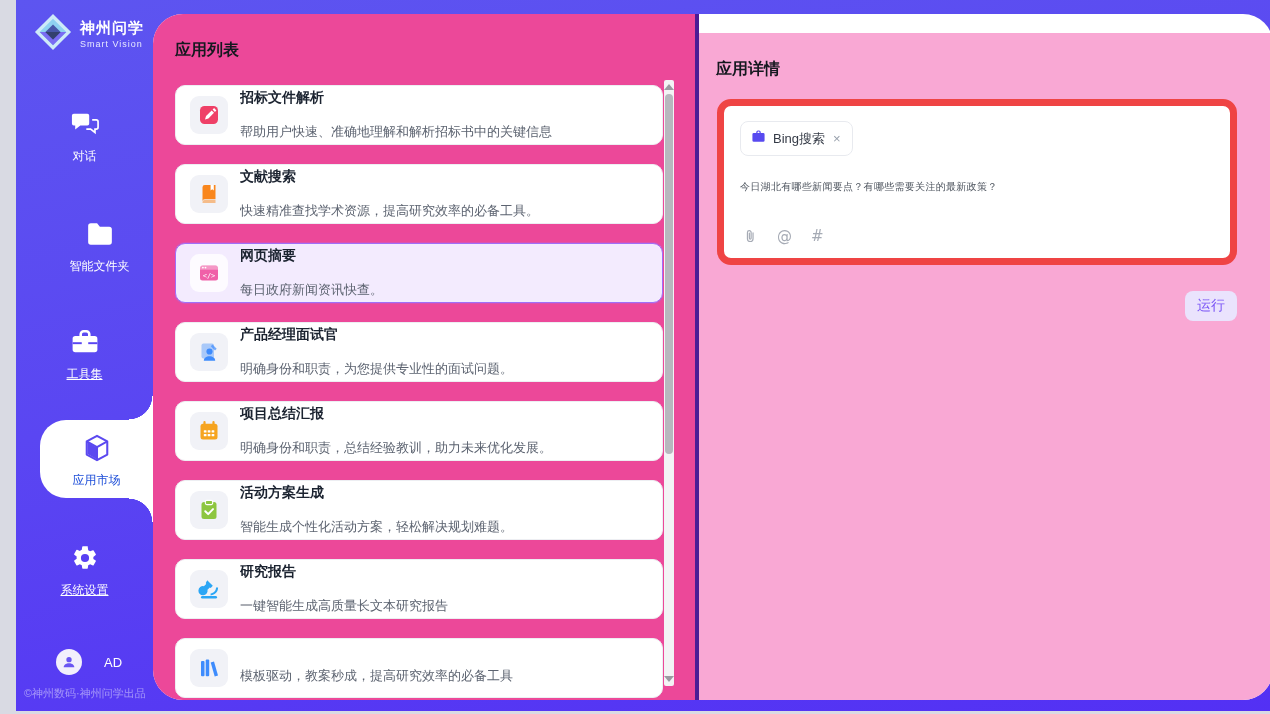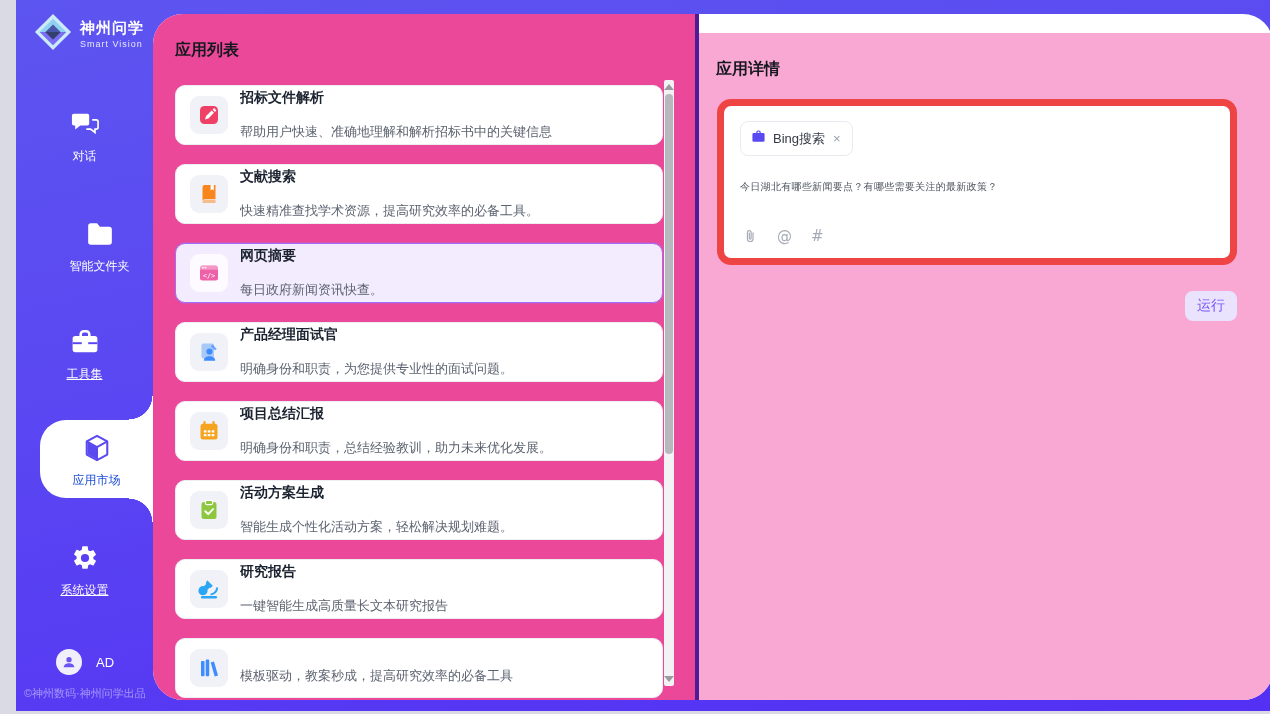--- a/index.html
+++ b/index.html
@@ -27,21 +27,21 @@
   .nav-item:nth-child(5){ top:544px; }
 
   .nav-item.active { top:420px; left:24px; width:113px; height:78px; background:#fff;
     border-radius:26px 0 0 26px; padding-top:14px; }
   .nav-item.active .nav-icon { color:#5b49f0; }
   .nav-item.active .nav-label { color:#1d4ed8; }
   .bump { position:absolute; right:0; width:24px; height:24px; }
   .bump.top { top:-24px; background:radial-gradient(circle at 0 0, rgba(0,0,0,0) 23px, #fff 23.5px); }
   .bump.bottom { bottom:-24px; background:radial-gradient(circle at 0 100%, rgba(0,0,0,0) 23px, #fff 23.5px); }
 
-  .user-row { position:absolute; left:40px; top:649px; display:flex; align-items:center; gap:14px; }
+  .user-row { position:absolute; left:40px; top:649px; display:flex; align-items:center; gap:22px; }
   .avatar { width:26px; height:26px; border-radius:50%; background:#f2effc; display:flex; align-items:center; justify-content:center; }
   .avatar svg { width:16px; height:16px; color:#6a55f2; }
   .user-name { color:#fff; font-size:13px; }
   .copyright { position:absolute; left:8px; top:686px; width:137px; color:rgba(255,255,255,.45); font-size:11px; white-space:nowrap; }
 
   
   .content { position:absolute; left:137px; top:14px; width:1120px; height:686px;
     border-radius:30px; overflow:hidden; display:flex; background:#fff; }
   .list-panel { position:relative; width:546px; height:100%; background:#ec4899; border-right:4px solid #4c1d95; }
   .panel-title { font-size:16px; font-weight:bold; color:#15181f; }

